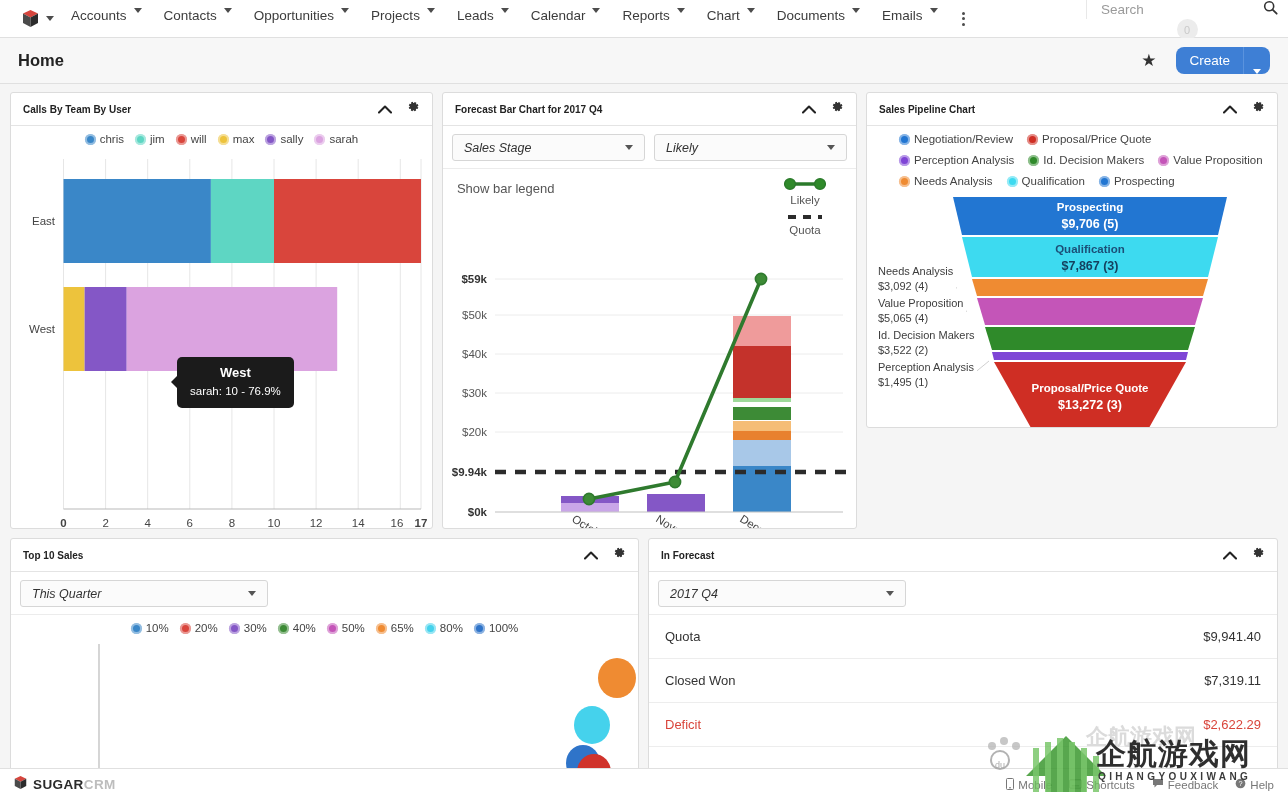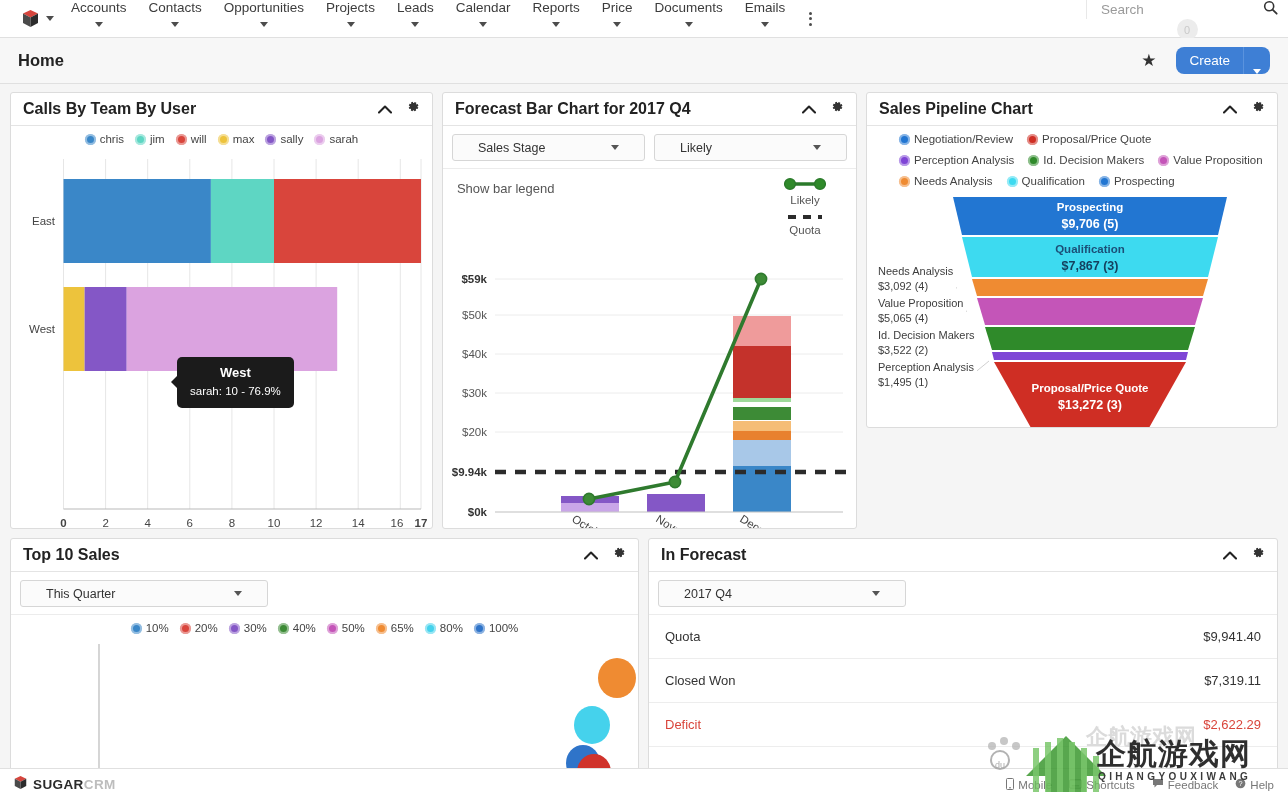--- a/index.html
+++ b/index.html
@@ -23,24 +23,24 @@
   }
   .nav-caret {
     width: 0; height: 0;
     border-left: 4px solid transparent;
     border-right: 4px solid transparent;
     border-top: 5px solid #4c4c4c;
     display: inline-block;
   }
   .nav-items { display: flex; align-items: center; }
   .nav-item {
-    display: flex; align-items: center; gap: 7px;
-    padding: 0 11px; height: 38px;
+    display: flex; align-items: flex-start; gap: 7px;
+    padding: 8px 11px; height: 38px;
     font-size: 13.5px; color: #3c3c3c;
-    cursor: pointer; white-space: nowrap; flex-direction: column;
+    cursor: pointer; white-space: nowrap;
   }
   .nav-more {
     padding: 0 13px; height: 38px; display: flex;
     align-items: center; cursor: pointer;
   }
   .dots-v { display: flex; flex-direction: column; gap: 2.5px; }
   .dots-v i { width: 3px; height: 3px; background: #4c4c4c; border-radius: 50%; display: block; }
 
   .nav-right {
     position: absolute; right: 0; top: 0; height: 38px;
@@ -130,35 +130,35 @@
   .panel {
     background: #fff; border: 1px solid #dcdcdc;
     border-radius: 3px; display: flex;
     flex-direction: column; overflow: hidden;
   }
   .panel-head {
     height: 33px; display: flex; align-items: center;
     padding: 0 12px 0 12px; border-bottom: 1px solid #e4e4e4;
     flex: none;
   }
-  .panel-title { font-size: 16px; font-weight: bold; color: #222; }
+  .panel-title { font-size: 10px; font-weight: bold; color: #222; }
   .panel-actions { margin-left: auto; display: flex; align-items: center; gap: 14px; }
   .chev-up { cursor: pointer; display: block; }
   .gear { cursor: pointer; display: block; }
 
   .panel-toolbar {
     display: flex; gap: 9px; padding: 8px 9px 7px 9px;
     border-bottom: 1px solid #ececec; flex: none;
   }
   .select-ctl {
     flex: 1; height: 27px; border: 1px solid #d6d6d6;
     border-radius: 3px; background: #fbfbfb;
     display: flex; align-items: center;
-    padding: 0 25px; font-size: 12.5px; color: #333;
-    cursor: pointer; position: relative;
+    padding: 0 11px; font-size: 12.5px; color: #333;
+    cursor: pointer; position: relative; font-style: italic;
   }
   .select-ctl.placeholder { color: #9e9e9e; }
   .select-ctl .caret {
     margin-left: auto; width: 0; height: 0;
     border-left: 4px solid transparent;
     border-right: 4px solid transparent;
     border-top: 5px solid #555;
   }
   .panel-body { flex: 1; position: relative; overflow: hidden; }
 
@@ -306,21 +306,21 @@
     </div>
     <div class="nav-item">
       <span>Calendar</span>
       <i class="nav-caret"></i>
     </div>
     <div class="nav-item">
       <span>Reports</span>
       <i class="nav-caret"></i>
     </div>
     <div class="nav-item">
-      <span>Price</span>
+      <span>Chart</span>
       <i class="nav-caret"></i>
     </div>
     <div class="nav-item">
       <span>Documents</span>
       <i class="nav-caret"></i>
     </div>
     <div class="nav-item">
       <span>Emails</span>
       <i class="nav-caret"></i>
     </div>

